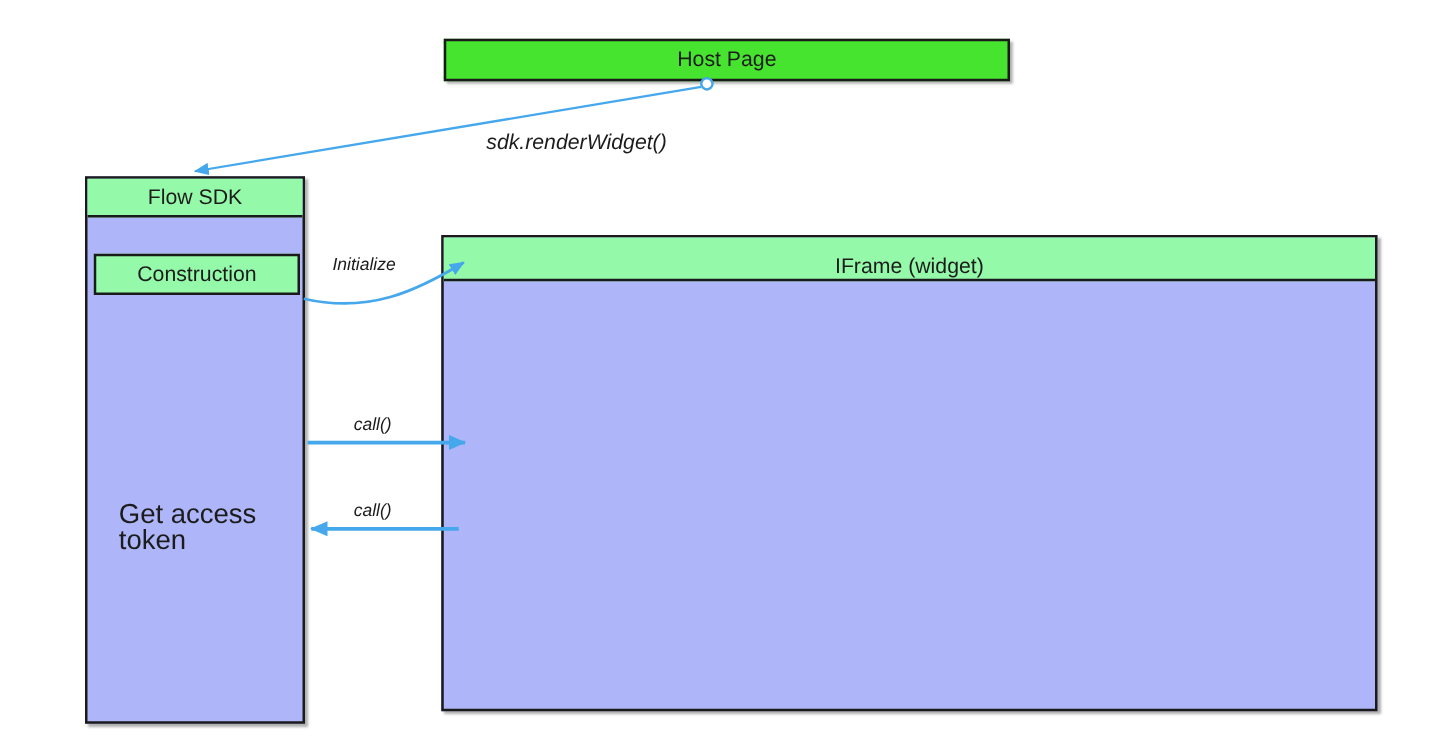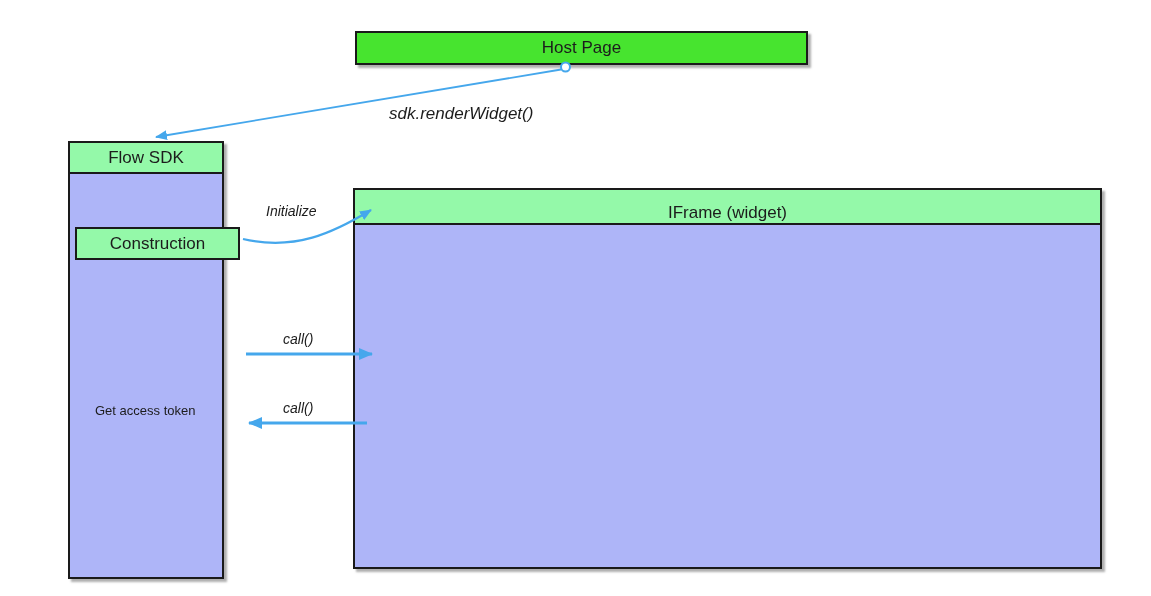--- a/index.html
+++ b/index.html
@@ -24,39 +24,39 @@
     border:2px solid var(--border-black);
     box-shadow:2.5px 2.5px 2px rgba(110,110,110,0.55);
   }
   .host-page{
     left:355px;top:31px;width:453px;height:34px;
     background:var(--host-green);
     display:flex;align-items:center;justify-content:center;
     font-size:17px;
   }
   .flow-sdk{
-    left:68px;top:141px;width:156px;height:438px;
+    left:68px;top:141px;width:176px;height:438px;
     background:var(--lavender);
   }
   .flow-sdk .hdr{
     height:31px;border-bottom:2px solid var(--border-black);
     background:var(--mint-green);
     display:flex;align-items:center;justify-content:center;
     font-size:17px;
   }
   .construction{
-    position:absolute;left:5px;top:84px;width:165px;height:33px;
+    position:absolute;left:5px;top:60px;width:165px;height:33px;
     background:var(--mint-green);
     border:2px solid var(--border-black);
     display:flex;align-items:center;justify-content:center;
     font-size:17px;
   }
   .sdk-note{
     position:absolute;left:25px;top:257px;width:150px;
-    font-size:13px;line-height:21px;text-align:left;
+    font-size:22px;line-height:21px;text-align:left;
   }
   .iframe-box{
     left:353px;top:188px;width:749px;height:381px;
     background:var(--lavender);
   }
   .iframe-box .hdr{
     height:35px;border-bottom:2px solid var(--border-black);
     background:var(--mint-green);
     display:flex;align-items:flex-end;justify-content:center;
     font-size:17px;

